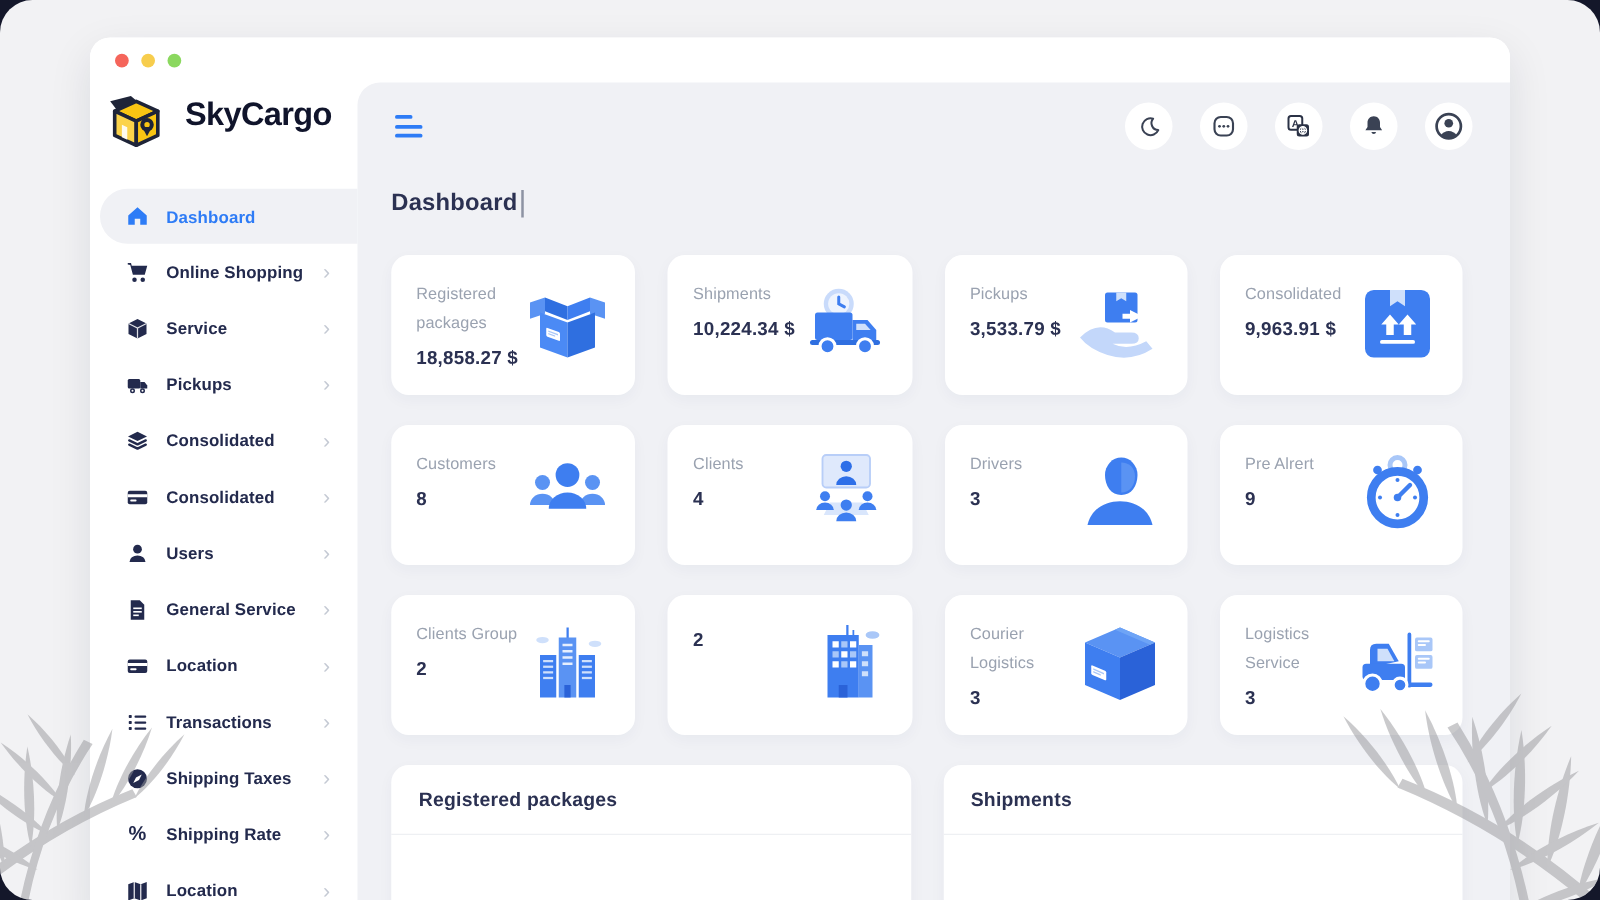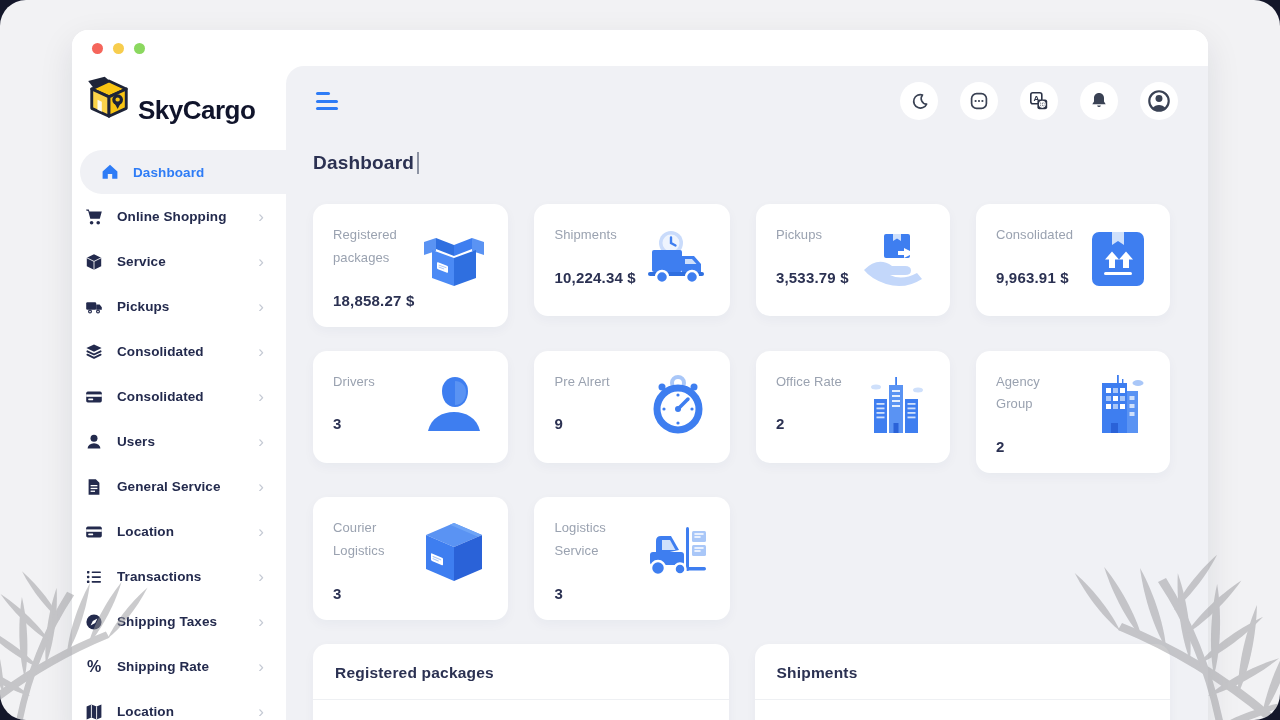--- a/index.html
+++ b/index.html
@@ -19,25 +19,25 @@
     overflow:hidden; z-index:2; display:flex; flex-direction:column; }
 
   .titlebar { height:36px; display:flex; align-items:center; padding-left:20px; gap:10px; background:#fff; flex:none; }
   .dot { width:11px; height:11px; border-radius:50%; }
   .dot-red{ background:#f5655b; } .dot-yellow{ background:#f7cd4d; } .dot-green{ background:#8bd85f; }
 
   .window-body { flex:1; display:flex; min-height:0; }
 
   
   .sidebar { width:214px; flex:none; background:#fff; padding-top:2px; }
-  .brand { display:flex; align-items:flex-end; gap:6px; padding:8px 6px 10px 14px; }
+  .brand { display:flex; align-items:flex-start; gap:16px; padding:8px 6px 10px 14px; }
   .brand-name { font-size:26px; font-weight:800; color:#10142b; letter-spacing:-0.5px; }
 
   .nav { margin-top:14px; }
-  .nav-item { position:relative; display:flex; align-items:center; height:45px; padding-left:12px; cursor:pointer; }
+  .nav-item { position:relative; display:flex; align-items:center; height:45px; padding-left:28px; cursor:pointer; }
   .nav-icon { width:20px; display:flex; justify-content:center; flex:none; }
   .nav-label { margin-left:13px; font-size:13.5px; font-weight:600; color:#232a4d; letter-spacing:.1px; white-space:nowrap; }
   .nav-chevron { position:absolute; right:22px; color:#c5cad4; font-size:17px; line-height:1; font-weight:400; }
   .nav-item.active { background:#f0f1f5; border-radius:24px 0 0 24px; margin-left:8px; padding-left:20px; height:44px; }
   .nav-item.active .nav-label { color:#2e7cf6; }
   .pct { font-size:16px; font-weight:800; color:#232a4d; line-height:1; }
 
   
   .main { flex:1; background:#f0f1f5; border-top-left-radius:18px; min-width:0; overflow:hidden; display:flex; flex-direction:column; }
 
@@ -51,21 +51,21 @@
   .content { padding:0 38px 0 27px; flex:1; min-height:0; }
   .title-row { margin-top:24px; display:flex; align-items:center; }
   .page-title { font-size:19px; font-weight:600; color:#2b3152; letter-spacing:.2px; }
   .caret { display:inline-block; width:1.5px; height:22px; background:#8d93a3; margin-left:3px; }
 
   .stats-grid { margin-top:30px; display:grid; grid-template-columns:repeat(4,1fr); gap:24px 26px; align-items:start; }
   .stat-card { background:#fff; border-radius:14px; padding:20px 16px 18px 20px; min-height:112px;
     display:flex; justify-content:space-between; align-items:flex-start;
     box-shadow:0 4px 12px rgba(30,45,90,.04); cursor:pointer; }
   .stat-label { font-size:13px; color:#9aa2b0; line-height:1.75; max-width:86px; letter-spacing:.1px; }
-  .stat-value { font-size:15px; font-weight:700; color:#2b3152; margin-top:22px; white-space:nowrap; letter-spacing:.2px; }
+  .stat-value { font-size:15px; font-weight:700; color:#2b3152; margin-top:8px; white-space:nowrap; letter-spacing:.2px; }
   .stat-art { width:78px; flex:none; display:flex; justify-content:flex-end; }
 
   .panels-grid { margin-top:24px; display:grid; grid-template-columns:1fr 1fr; gap:26px; }
   .panel { background:#fff; border-radius:14px 14px 0 0; padding:20px 22px 0 22px; min-height:140px;
     box-shadow:0 4px 12px rgba(30,45,90,.04); }
   .panel-title { font-size:15.5px; font-weight:600; color:#2b3152; letter-spacing:.2px; }
   .panel-divider { margin:17px -22px 0 -22px; border-top:1px solid #eef0f3; }
 </style>
 </head>
 <body>
@@ -424,21 +424,57 @@
                 <svg width="76" height="70" viewBox="0 0 76 66">
                   <rect x="14" y="6" width="52" height="54" rx="7" fill="#3e7ef0"></rect>
                   <path d="M34 6h12v13l-6-4-6 4z" fill="#cfe0fb"></path>
                   <path d="M31 42V33.5h-4l7-8 7 8h-4V42z" fill="#fff"></path>
                   <path d="M45 42V33.5h-4l7-8 7 8h-4V42z" fill="#fff"></path>
                   <rect x="26" y="46" width="28" height="3" rx="1.5" fill="#fff"></rect>
                 </svg>
               </div>
             </div>
 
-
+            <div class="stat-card">
+              <div>
+                <div class="stat-label">Customers</div>
+                <div class="stat-value">8</div>
+              </div>
+              <div class="stat-art">
+                <svg width="76" height="66" viewBox="0 0 76 66">
+                  <circle cx="18" cy="26" r="6" fill="#5a93f3"></circle>
+                  <path d="M8 44a10 9 0 0 1 20 0z" fill="#5a93f3"></path>
+                  <circle cx="58" cy="26" r="6" fill="#5a93f3"></circle>
+                  <path d="M48 44a10 9 0 0 1 20 0z" fill="#5a93f3"></path>
+                  <circle cx="38" cy="20" r="9.5" fill="#3e7ef0"></circle>
+                  <path d="M23 47a15 13 0 0 1 30 0z" fill="#3e7ef0"></path>
+                </svg>
+              </div>
+            </div>
+
+            <div class="stat-card">
+              <div>
+                <div class="stat-label">Clients</div>
+                <div class="stat-value">4</div>
+              </div>
+              <div class="stat-art">
+                <svg width="76" height="66" viewBox="0 0 76 66">
+                  <rect x="20" y="4" width="38" height="26" rx="3" fill="#dfe9fc" stroke="#b8cef8" stroke-width="1.5"></rect>
+                  <circle cx="39" cy="13" r="4.5" fill="#2e6fe8"></circle>
+                  <path d="M31 28a8 7 0 0 1 16 0z" fill="#2e6fe8"></path>
+                  <polygon points="26,42 52,42 57,52 21,52" fill="#d9e6fc"></polygon>
+                  <circle cx="22" cy="37" r="4" fill="#3e7ef0"></circle>
+                    <path d="M15 48a7 6 0 0 1 14 0z" fill="#3e7ef0"></path>
+                  <circle cx="56" cy="37" r="4" fill="#3e7ef0"></circle>
+                    <path d="M49 48a7 6 0 0 1 14 0z" fill="#3e7ef0"></path>
+                  <circle cx="39" cy="44" r="4.5" fill="#3e7ef0"></circle>
+                    <path d="M31 57a8 7 0 0 1 16 0z" fill="#3e7ef0"></path>
+                </svg>
+              </div>
+            </div>
 
             <div class="stat-card">
               <div>
                 <div class="stat-label">Drivers</div>
                 <div class="stat-value">3</div>
               </div>
               <div class="stat-art">
                 <svg width="76" height="66" viewBox="0 0 76 66">
                   <path d="M26 20a13 14 0 1 1 26 0c0 9-5 16-13 16s-13-7-13-16z" fill="#3e7ef0"></path>
                   <path d="M39 10c6 0 11 4 11 11 0 7-4 13-11 13z" fill="#5a93f3"></path>
@@ -463,21 +499,21 @@
                   <circle cx="40" cy="24" r="1.6" fill="#3e7ef0"></circle>
                     <circle cx="40" cy="52" r="1.6" fill="#3e7ef0"></circle>
                   <circle cx="26" cy="38" r="1.6" fill="#3e7ef0"></circle>
                     <circle cx="54" cy="38" r="1.6" fill="#3e7ef0"></circle>
                 </svg>
               </div>
             </div>
 
             <div class="stat-card">
               <div>
-                <div class="stat-label" style="max-width:96px">Office Rate</div>
+                <div class="stat-label" style="max-width:96px">Clients Group</div>
                 <div class="stat-value">2</div>
               </div>
               <div class="stat-art">
                 <svg width="76" height="70" viewBox="0 0 76 66">
                   <ellipse cx="18" cy="14" rx="5" ry="2.5" fill="#cfe0fb"></ellipse>
                   <ellipse cx="60" cy="17" rx="5" ry="2.5" fill="#cfe0fb"></ellipse>
                   <rect x="37.2" y="4" width="1.8" height="10" fill="#3e7ef0"></rect>
                   <rect x="31" y="12" width="14" height="48" fill="#5a93f3"></rect>
                   <rect x="34" y="17" width="8" height="2" fill="#fff" opacity=".85"></rect>
                     <rect x="34" y="22" width="8" height="2" fill="#fff" opacity=".85"></rect>
@@ -493,21 +529,20 @@
                     <rect x="49.5" y="34.5" width="8" height="1.8" fill="#cfe0fb"></rect>
                     <rect x="49.5" y="39" width="8" height="1.8" fill="#cfe0fb"></rect>
                     <rect x="49.5" y="43.5" width="8" height="1.8" fill="#cfe0fb"></rect>
                   <rect x="35.5" y="50" width="5" height="10" fill="#2a62d8"></rect>
                 </svg>
               </div>
             </div>
 
             <div class="stat-card">
               <div>
-                <div class="stat-label">Agency Group</div>
                 <div class="stat-value">2</div>
               </div>
               <div class="stat-art">
                 <svg width="76" height="70" viewBox="0 0 76 66">
                   <ellipse cx="60" cy="10" rx="5.5" ry="3" fill="#a9c7f8"></ellipse>
                   <rect x="39" y="2" width="1.8" height="10" fill="#3e7ef0"></rect>
                   <rect x="44" y="6" width="1.4" height="7" fill="#3e7ef0"></rect>
                   <rect x="24" y="10" width="25" height="50" fill="#3e7ef0"></rect>
                   <rect x="49" y="18" width="11" height="42" fill="#5a93f3"></rect>
                   <rect x="28" y="15" width="5" height="5" fill="#fff"></rect>

